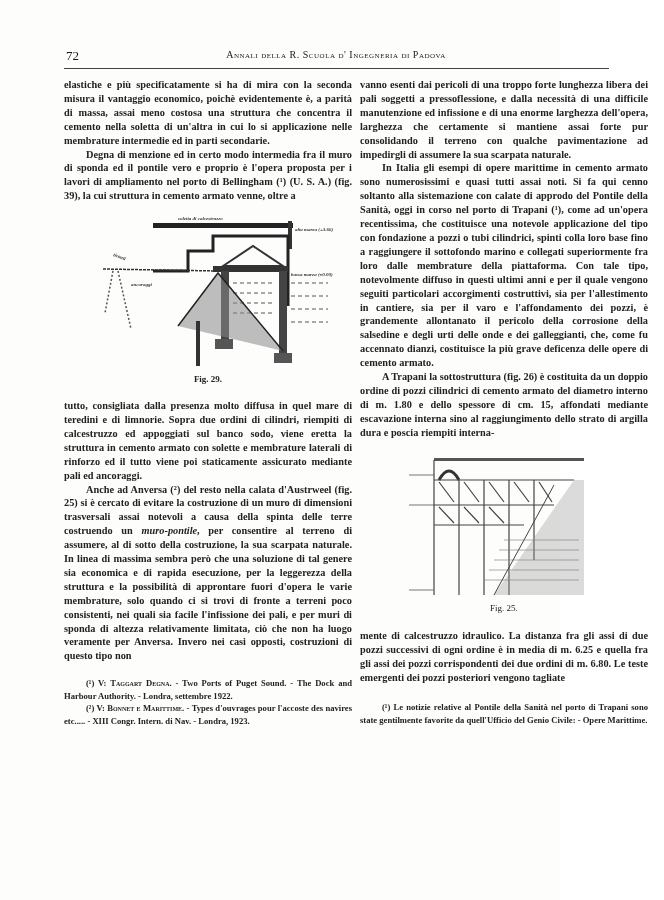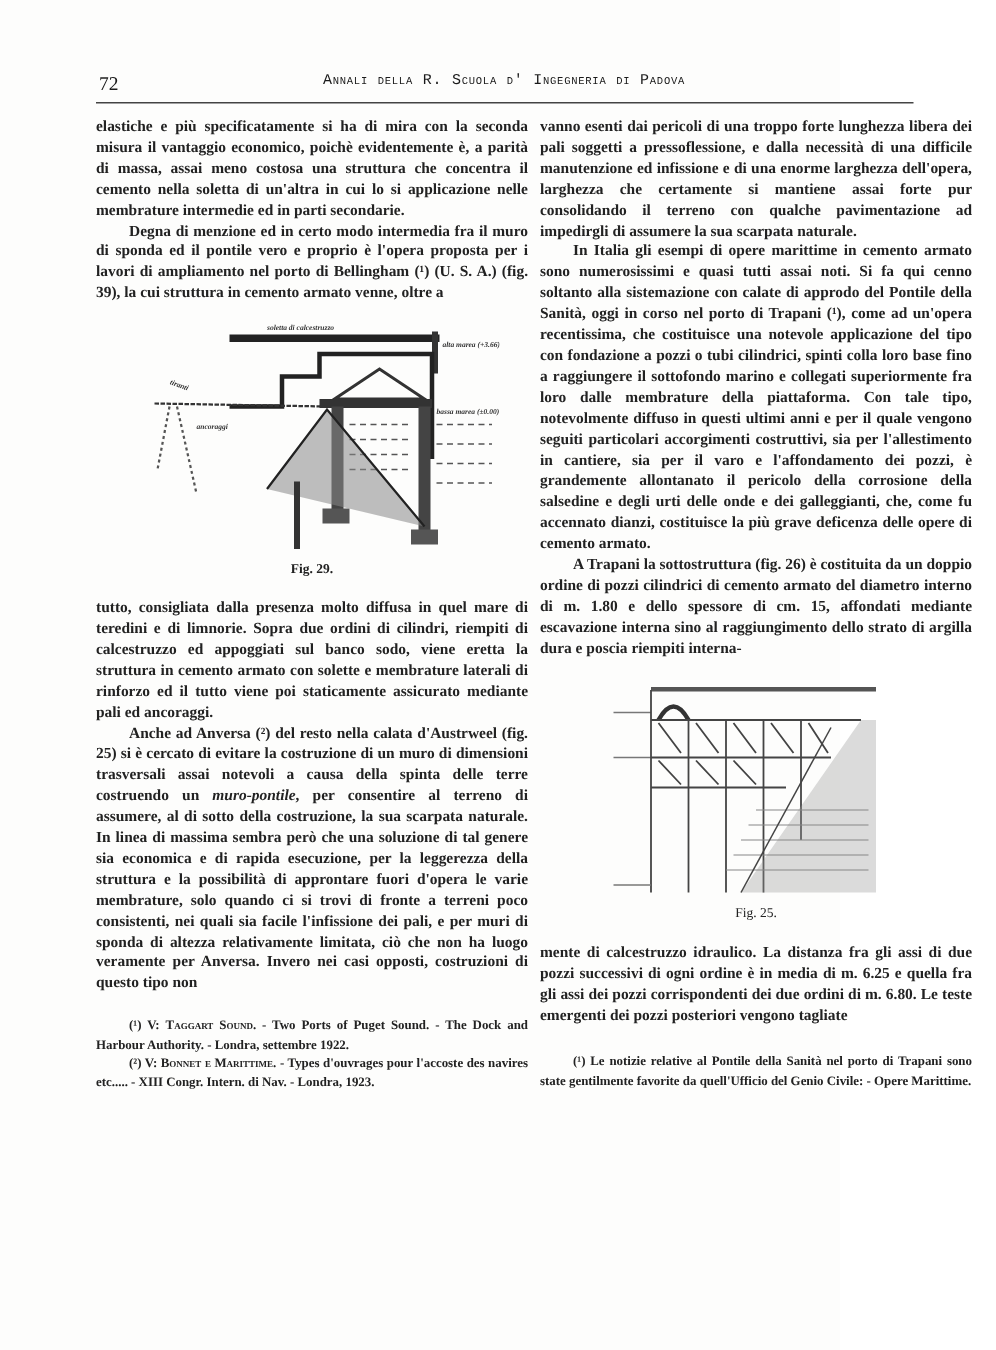--- a/index.html
+++ b/index.html
@@ -2,21 +2,21 @@
 <html><head>
 <meta charset="utf-8">
 <style>
   html, body { margin: 0; padding: 0; background: #ffffff; }
   body { width: 664px; height: 900px; position: relative; overflow: hidden;
          font-family: "DejaVu Serif", "Liberation Serif", serif; color: #1a1a1a; }
   .page { position: absolute; left: 0; top: 0; width: 560px; height: 900px; background: #fdfdfc; }
   .header { position: absolute; left: 66px; top: 48px; width: 540px; height: 18px; }
   .page-num { position: absolute; left: 0; top: 0; font-size: 13px; font-family: "Liberation Serif", serif; }
   .running-head { position: absolute; left: 0; width: 540px; top: 1px; text-align: center;
-                  font-size: 10px; font-variant: small-caps; letter-spacing: 0.5px; font-family: Liberation Mono, monospace; }
+                  font-size: 10px; font-variant: small-caps; letter-spacing: 0.5px; font-family: Liberation Serif, serif; }
   .rule { position: absolute; left: 64px; top: 68px; width: 545px; height: 1px; background: #444; }
   .col { position: absolute; top: 78px; width: 288px; font-size: 10.3px; line-height: 13.9px;
          text-align: justify; font-family: "Liberation Serif", serif; font-weight: bold; color: #222; }
   .col p { margin: 0; }
   .col p.indent { text-indent: 22px; }
   .left { left: 64px; }
   .right { left: 360px; }
   .fig { position: relative; width: 288px; }
   .fig svg { display: block; margin: 0 auto; }
   .caption { text-align: center; font-size: 9px; margin-top: 2px; font-weight: bold; }
@@ -80,21 +80,21 @@
         <text x="30" y="45" font-size="5" font-style="italic" fill="#333" font-family="Liberation Serif, serif" transform="rotate(20 30 45)">tiranti</text>
         <text x="48" y="75" font-size="5" font-style="italic" fill="#333" font-family="Liberation Serif, serif">ancoraggi</text>
       </svg>
       <div class="caption">Fig. 29.</div>
     </div>
 
     <p style="margin-top:12px;">tutto, consigliata dalla presenza molto diffusa in quel mare di teredini e di limnorie. Sopra due ordini di cilindri, riempiti di calcestruzzo ed appoggiati sul banco sodo, viene eretta la struttura in cemento armato con solette e membrature laterali di rinforzo ed il tutto viene poi staticamente assicurato mediante pali ed ancoraggi.</p>
     <p class="indent"><span>Anche ad Anversa (²) del resto nella calata d'Austrweel (fig. 25) si è cercato di evitare la costruzione di un muro di dimensioni trasversali assai notevoli a causa della spinta delle terre costruendo un </span><em>muro-pontile</em><span>, per consentire al terreno di assumere, al di sotto della costruzione, la sua scarpata naturale. In linea di massima sembra però che una soluzione di tal genere sia economica e di rapida esecuzione, per la leggerezza della struttura e la possibilità di approntare fuori d'opera le varie membrature, solo quando ci si trovi di fronte a terreni poco consistenti, nei quali sia facile l'infissione dei pali, e per muri di sponda di altezza relativamente limitata, ciò che non ha luogo veramente per Anversa. Invero nei casi opposti, costruzioni di questo tipo non</span></p>
 
     <div class="notes">
-      <p><span>(¹) V: </span><span class="sc">Taggart Sound.</span><span> - Two Ports of Puget Sound. - The Dock and Harbour Authority. - Londra, settembre 1922.</span></p>
+      <p><span>(¹) V: </span><span class="sc">Taggart Degna.</span><span> - Two Ports of Puget Sound. - The Dock and Harbour Authority. - Londra, settembre 1922.</span></p>
       <p><span>(²) V: </span><span class="sc">Bonnet e Marittime.</span><span> - Types d'ouvrages pour l'accoste des navires etc..... - XIII Congr. Intern. di Nav. - Londra, 1923.</span></p>
     </div>
   </div>
 
   <div class="col right">
     <p>vanno esenti dai pericoli di una troppo forte lunghezza libera dei pali soggetti a pressoflessione, e dalla necessità di una difficile manutenzione ed infissione e di una enorme larghezza dell'opera, larghezza che certamente si mantiene assai forte pur consolidando il terreno con qualche pavimentazione ad impedirgli di assumere la sua scarpata naturale.</p>
     <p class="indent">In Italia gli esempi di opere marittime in cemento armato sono numerosissimi e quasi tutti assai noti. Si fa qui cenno soltanto alla sistemazione con calate di approdo del Pontile della Sanità, oggi in corso nel porto di Trapani (¹), come ad un'opera recentissima, che costituisce una notevole applicazione del tipo con fondazione a pozzi o tubi cilindrici, spinti colla loro base fino a raggiungere il sottofondo marino e collegati superiormente fra loro dalle membrature della piattaforma. Con tale tipo, notevolmente diffuso in questi ultimi anni e per il quale vengono seguiti particolari accorgimenti costruttivi, sia per l'allestimento in cantiere, sia per il varo e l'affondamento dei pozzi, è grandemente allontanato il pericolo della corrosione della salsedine e degli urti delle onde e dei galleggianti, che, come fu accennato dianzi, costituisce la più grave deficenza delle opere di cemento armato.</p>
     <p class="indent">A Trapani la sottostruttura (fig. 26) è costituita da un doppio ordine di pozzi cilindrici di cemento armato del diametro interno di m. 1.80 e dello spessore di cm. 15, affondati mediante escavazione interna sino al raggiungimento dello strato di argilla dura e poscia riempiti interna-</p>
 
     <div class="fig" style="margin-top:10px;">

